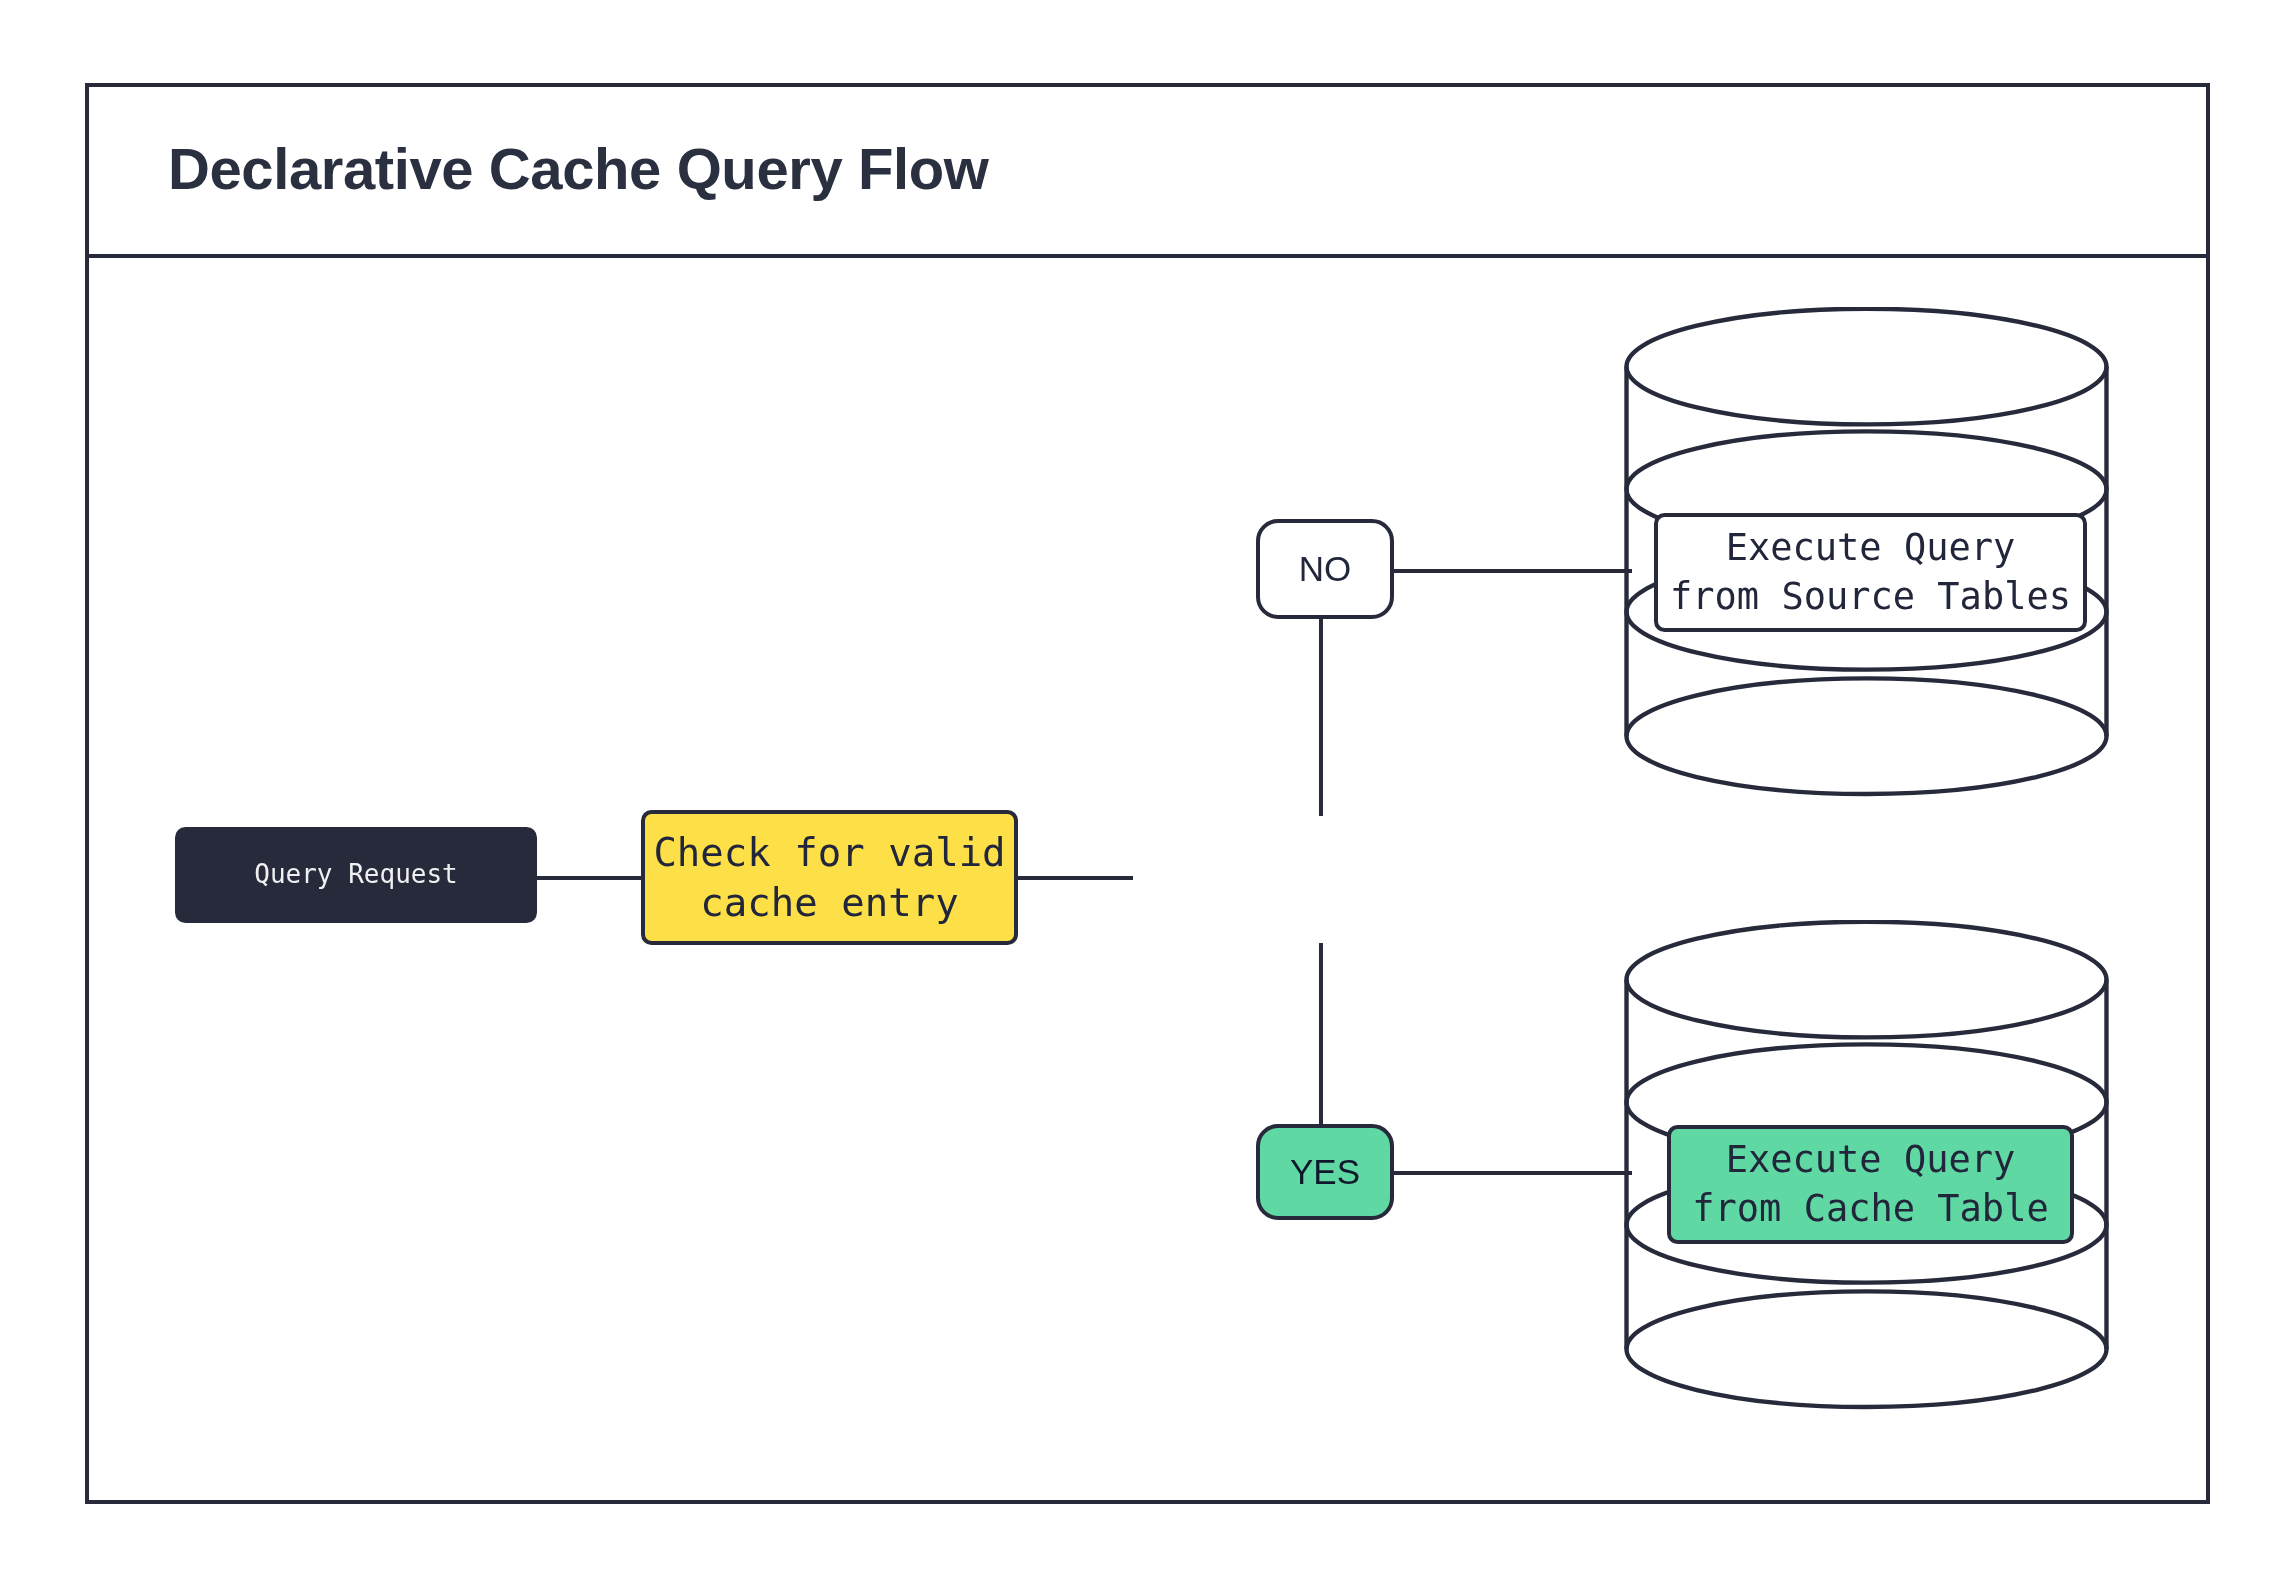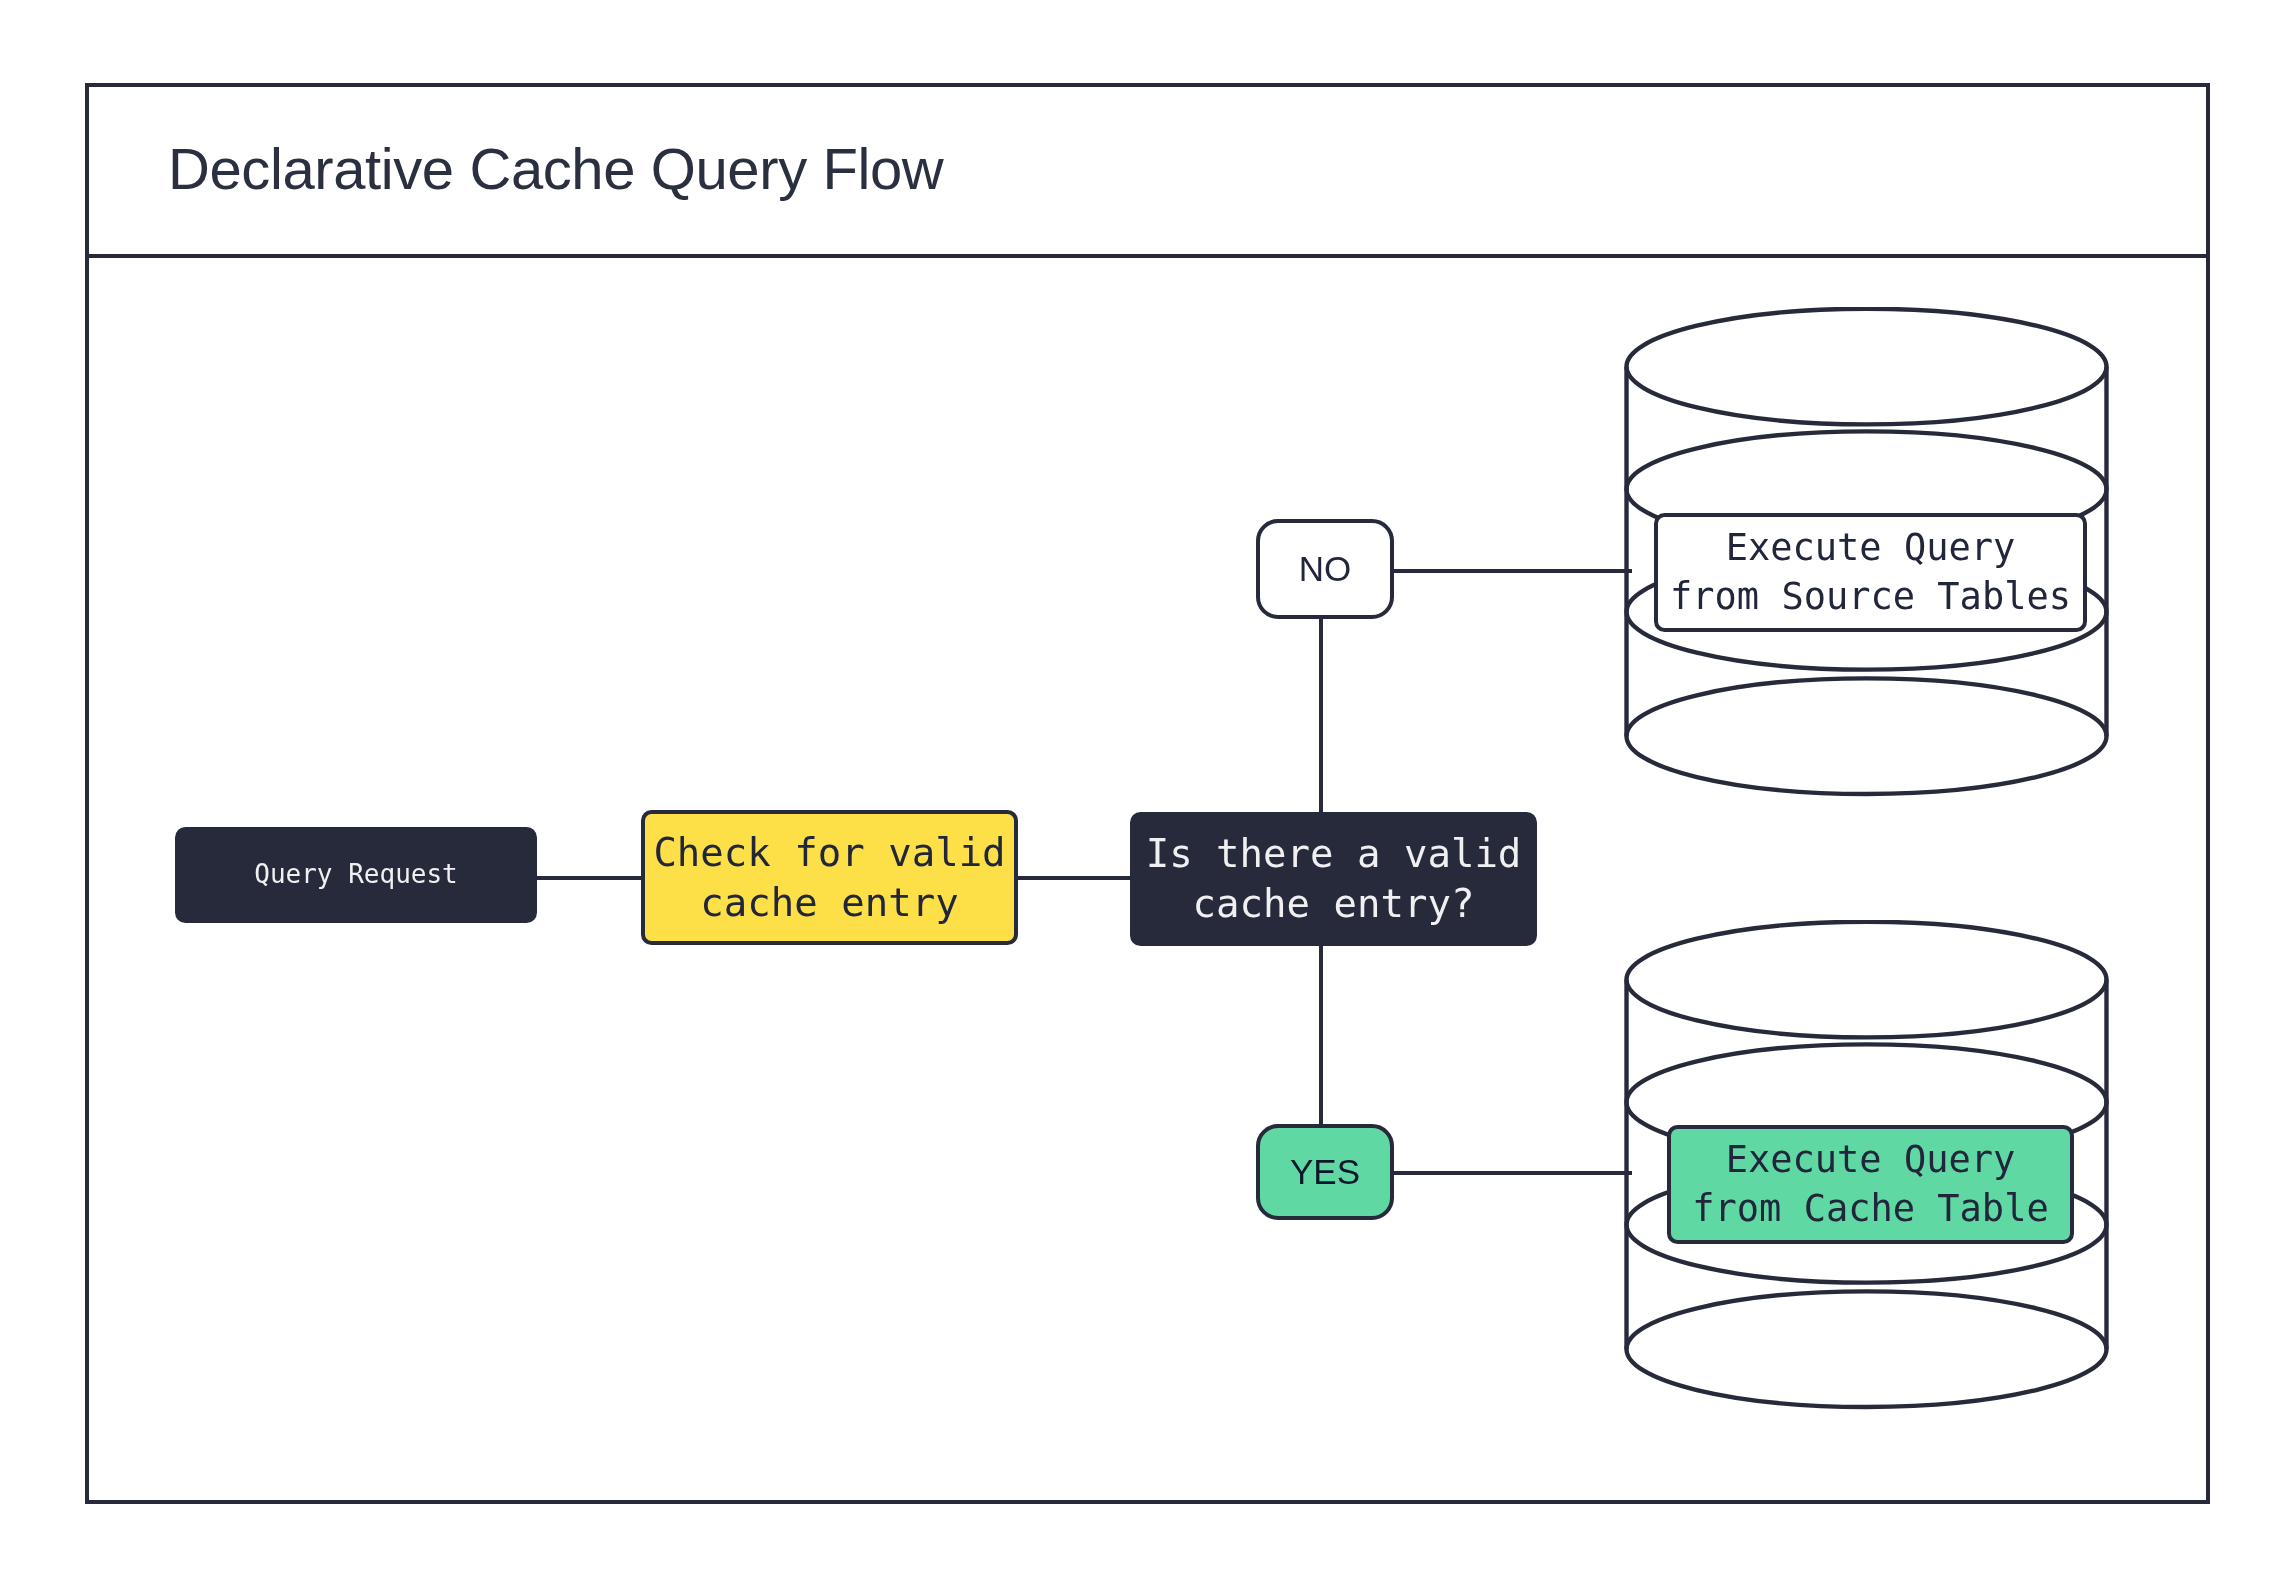--- a/index.html
+++ b/index.html
@@ -31,21 +31,21 @@
     width: 2125px;
     height: 175px;
     border-bottom: 4.4px solid #262a3a;
     box-sizing: border-box;
     display: flex;
     align-items: center;
   }
   #title-text {
     margin-left: 83px;
     font-size: 58px;
-    font-weight: normal;
+    font-weight: bold;
     color: #2b3041;
     letter-spacing: -0.4px;
     white-space: nowrap;
   }
   .node {
     position: absolute;
     box-sizing: border-box;
     display: flex;
     align-items: center;
     justify-content: center;
@@ -188,21 +188,19 @@
   </svg>
 
   <div id="cyl-bottom-label" class="cyl-label">Execute Query
 from Cache Table</div>
 
   <div id="node-query-request" class="node node-dark">Query Request</div>
 
   <div id="node-check-cache" class="node node-green">Check for valid
 cache entry</div>
 
-  <div id="node-decision" class="node node-dark">Is there a valid
-cache entry?</div>
 
   <div id="label-no" class="label-pill pill-white">NO</div>
 
   <div id="label-yes" class="label-pill pill-green">YES</div>
 
 </div>
 
 
 </body></html>

